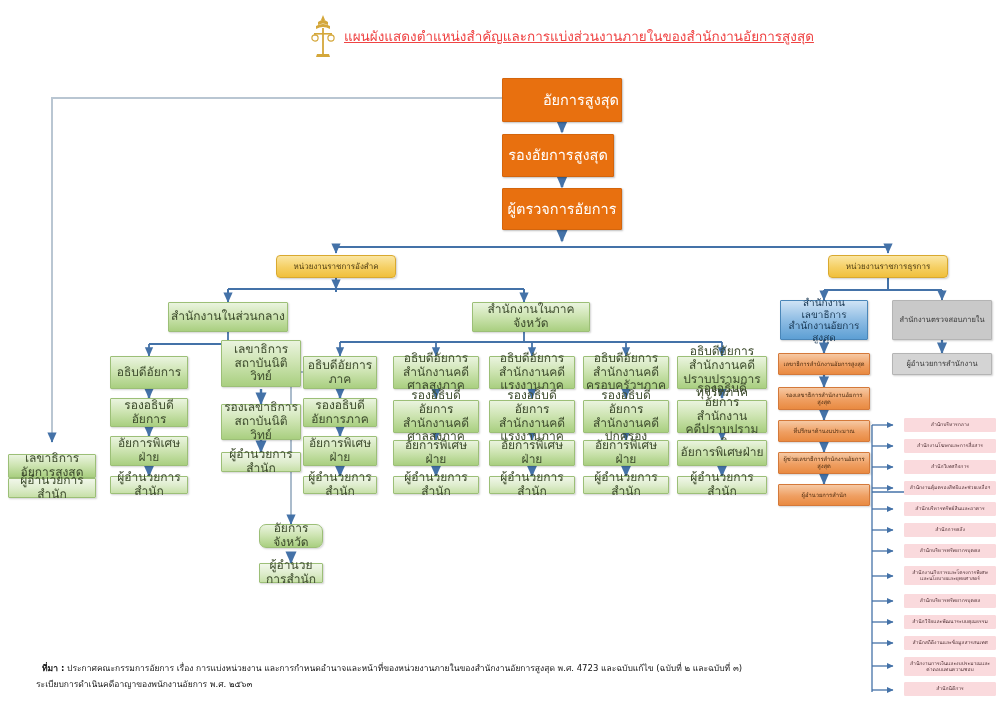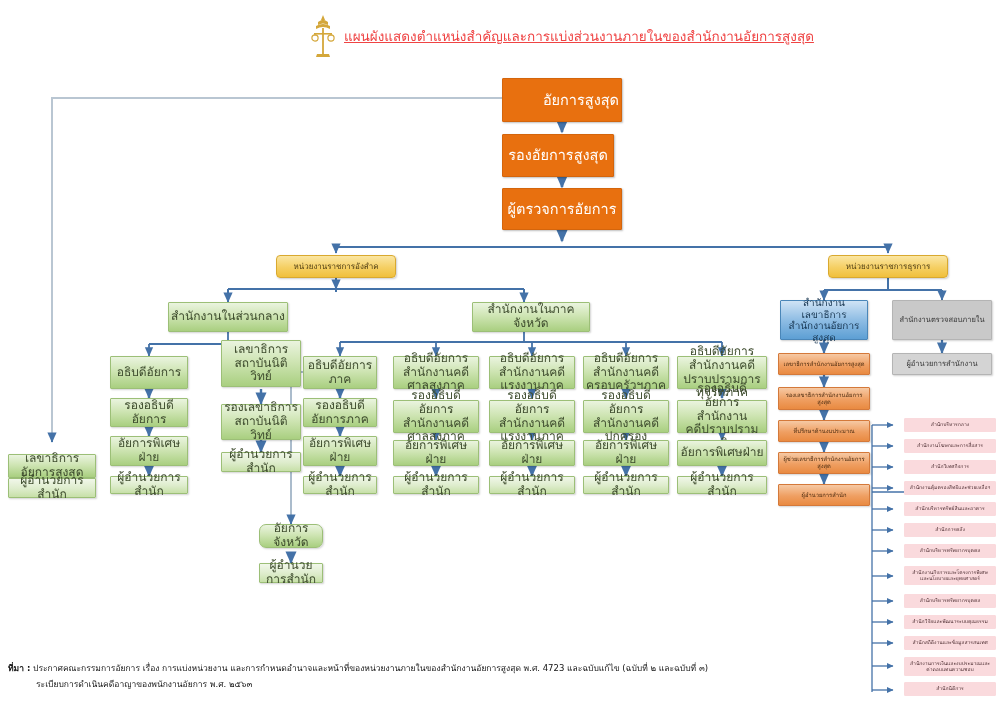--- a/index.html
+++ b/index.html
@@ -91,21 +91,21 @@
     text-decoration:underline;
     white-space:nowrap;
   }
   .emblem{width:26px;height:44px;display:block;}
 
   .footer{
     position:absolute;left:8px;top:660px;width:880px;
     font-size:8.5px;color:#111;line-height:1.9;
     z-index:6;
   }
-  .footer .lbl{font-weight:bold;}
+  .footer .lbl{font-weight:bold;margin-left:34px;}
   .footer .l2{padding-left:28px;display:block;}
 </style>
 </head>
 <body>
 
 <div id="canvas">
 
   <svg class="lines" viewBox="0 0 1000 712">
     <defs>
       <marker id="arr" markerWidth="7" markerHeight="7" refX="5.6" refY="3" orient="auto">

